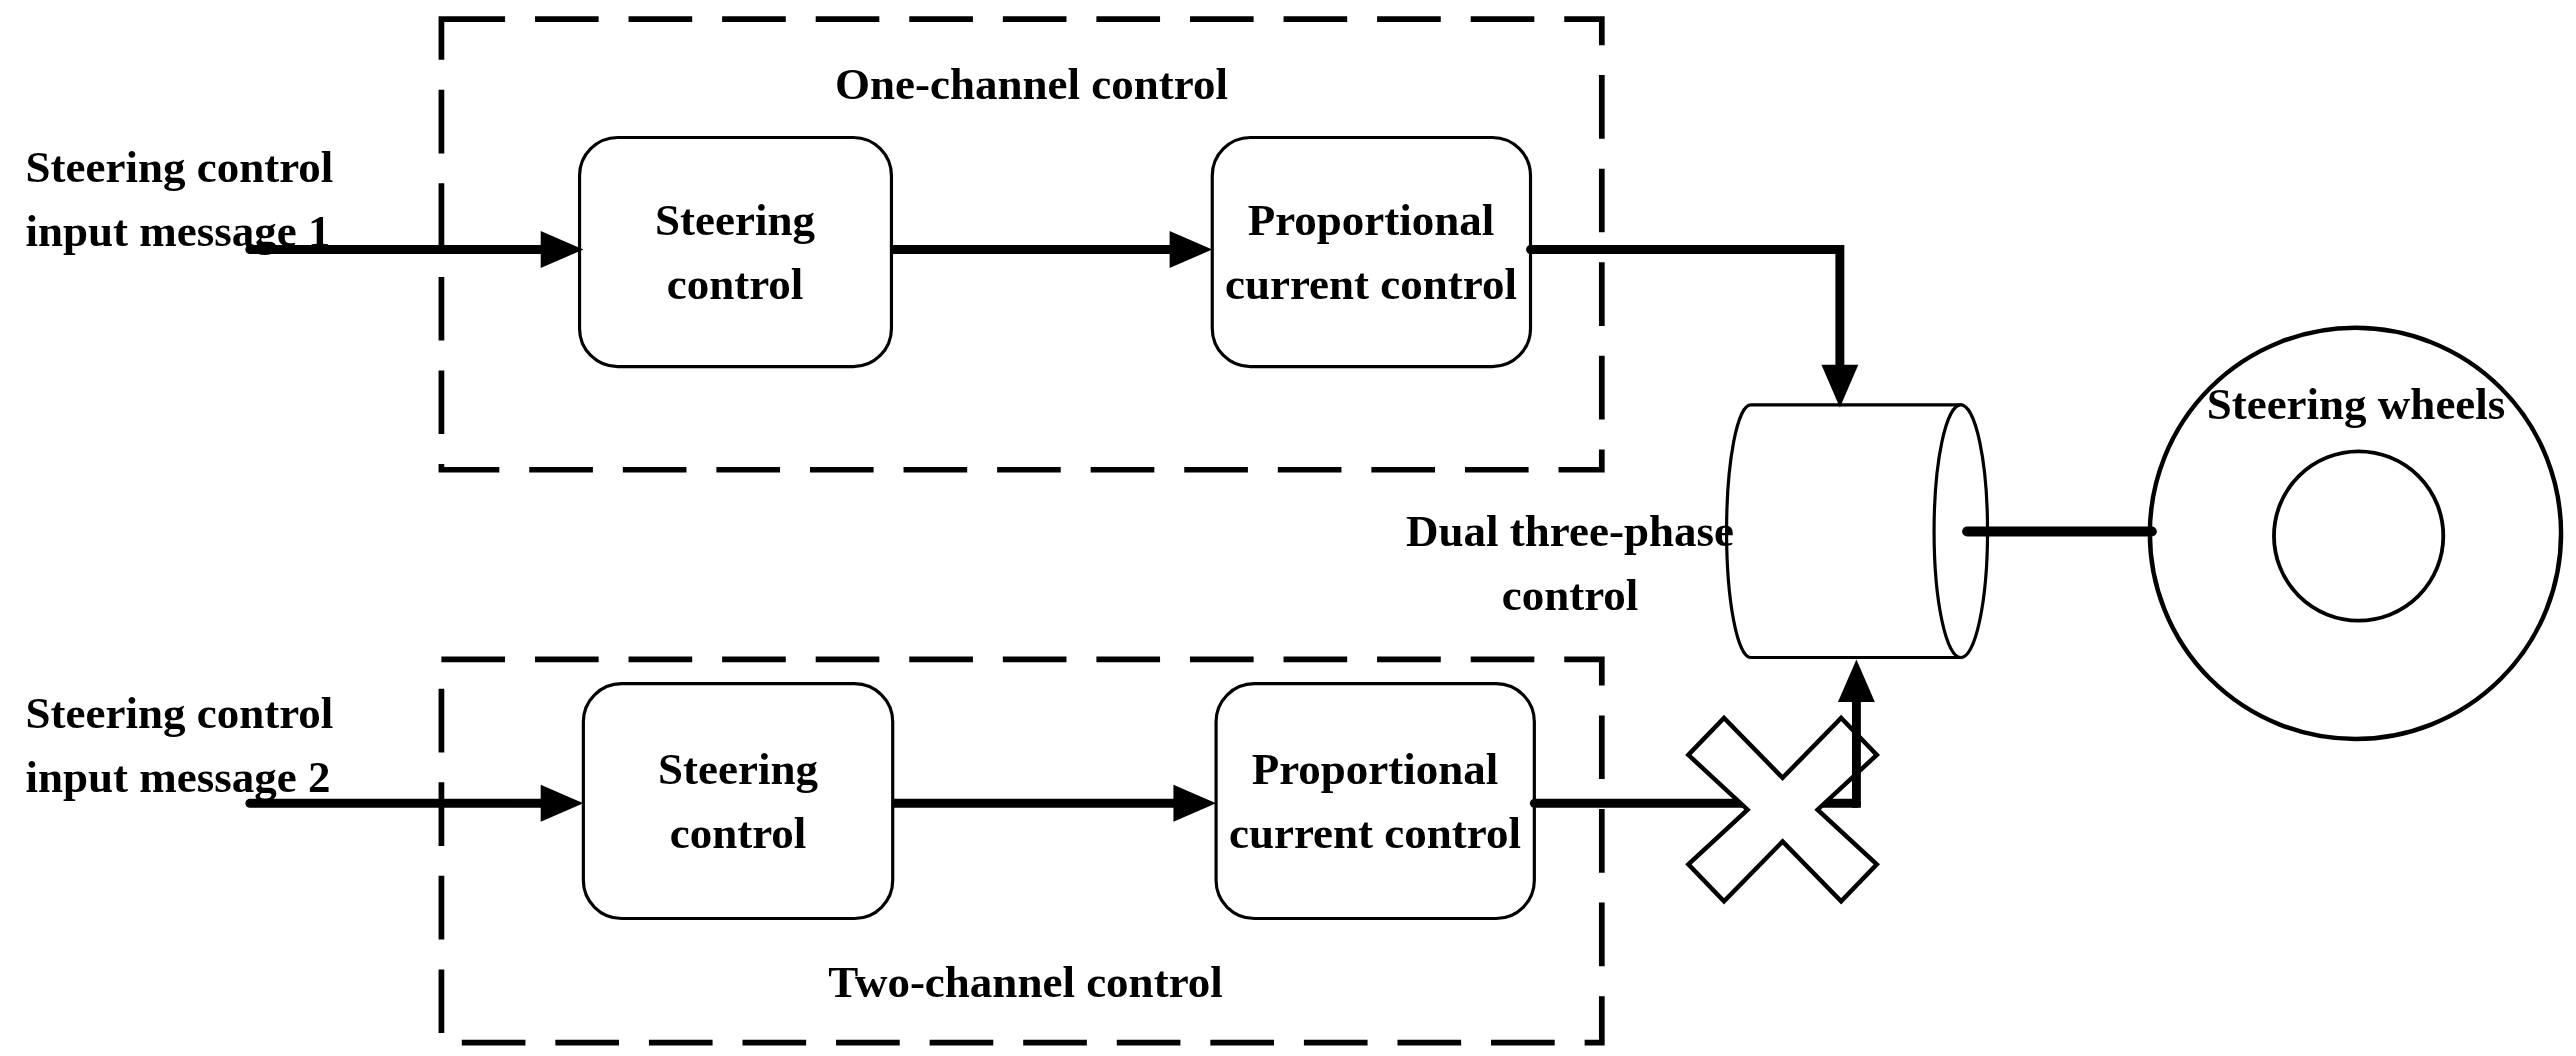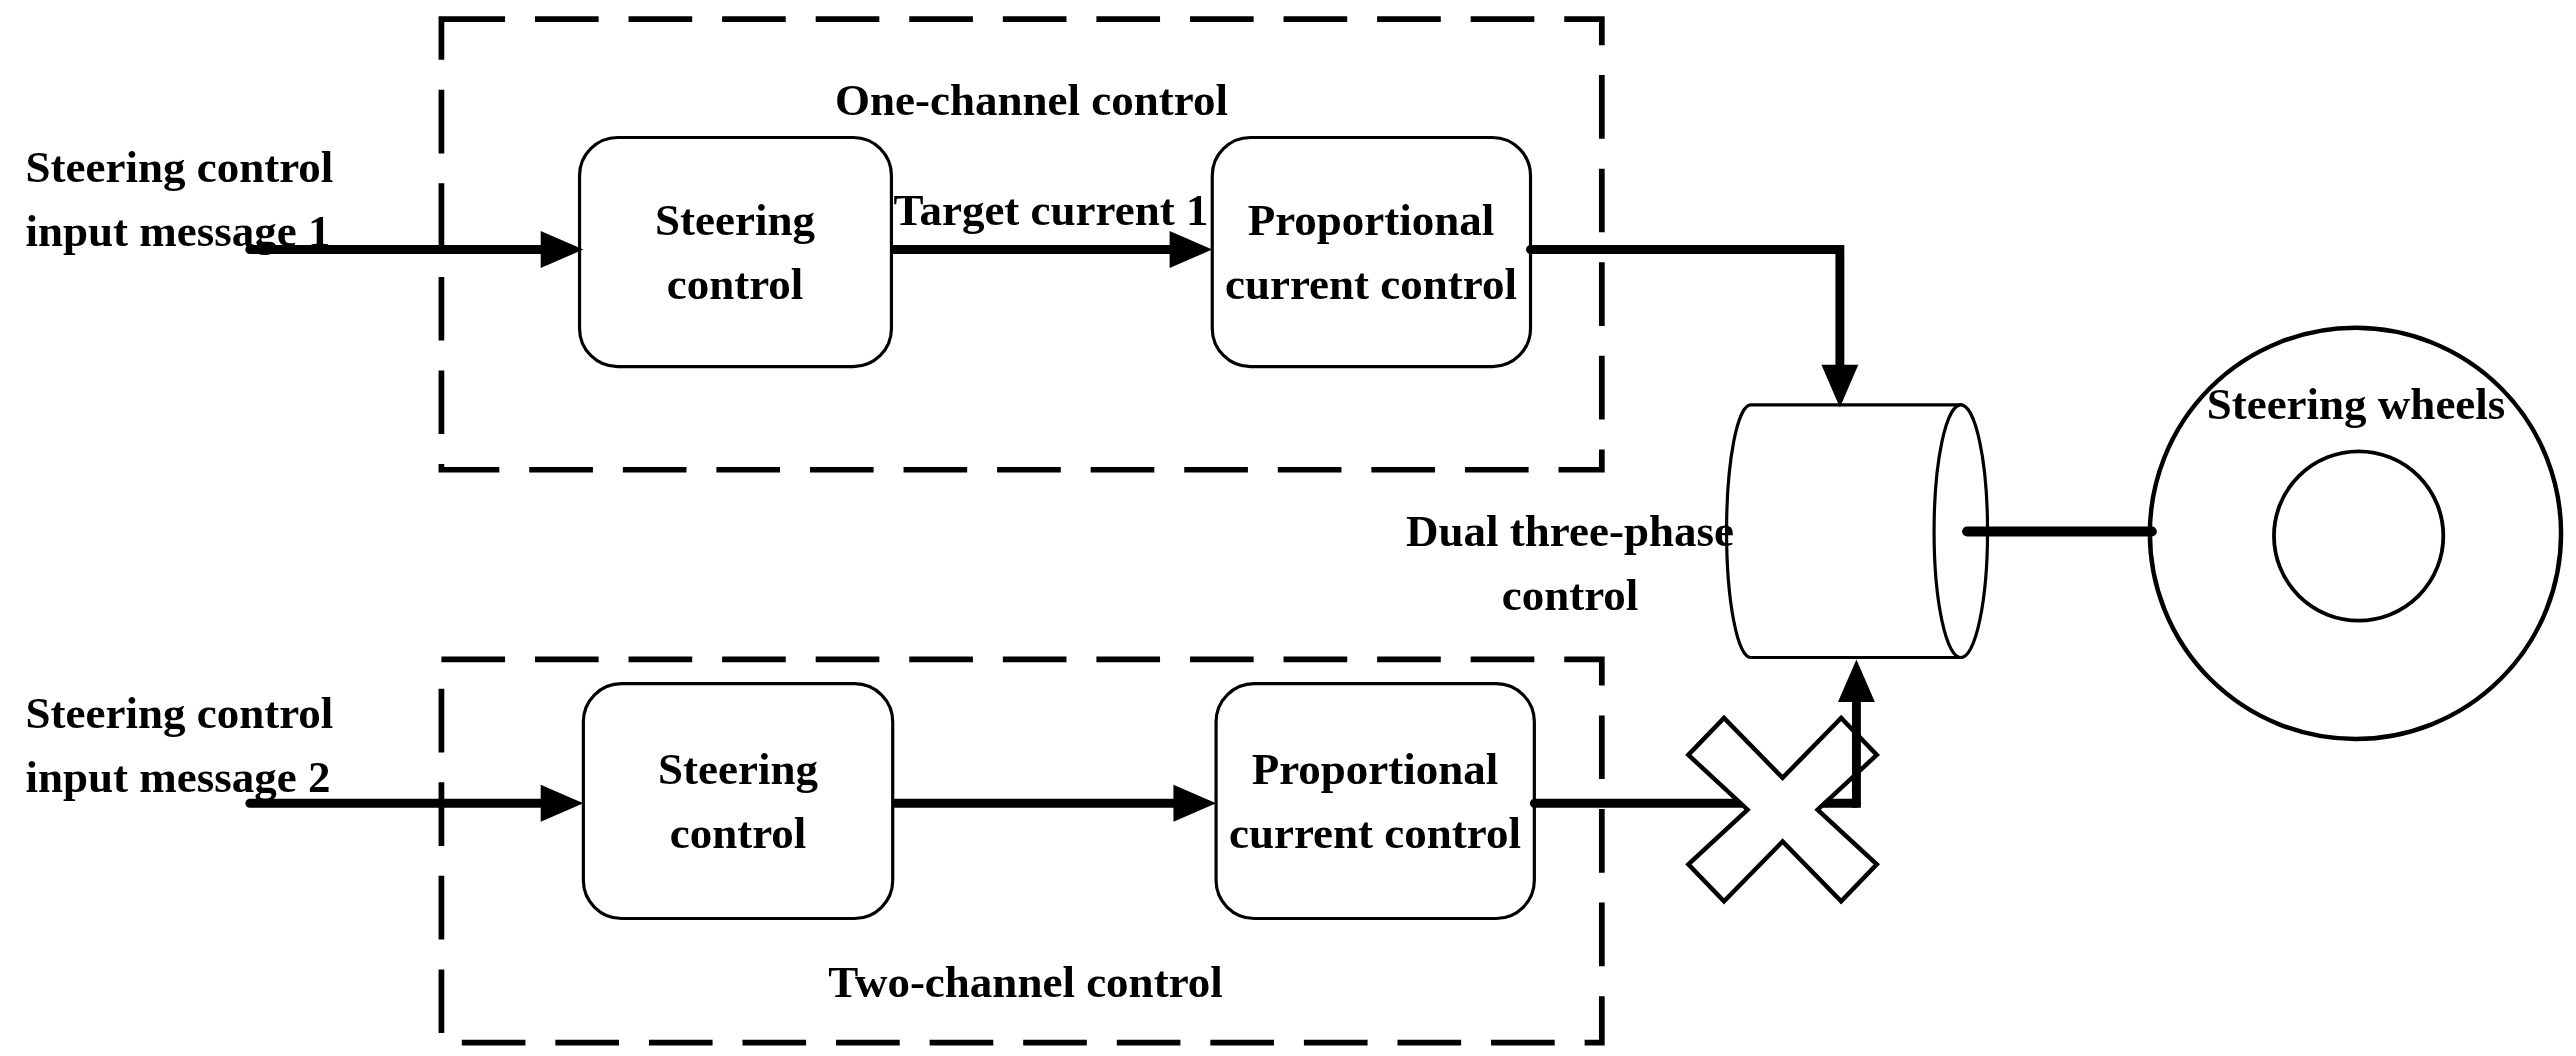--- a/index.html
+++ b/index.html
@@ -78,29 +78,28 @@
     <line x1="2410" y1="1262" x2="2916" y2="1262" stroke="#000000" stroke-width="14" stroke-linecap="round"></line>
 
     <polygon points="2652,1186 2708,1128 2800,1222 2892,1128 2948,1186 2855,1272 2948,1358 2892,1416 2800,1322 2708,1416 2652,1358 2745,1272" fill="#ffffff" stroke="#000000" stroke-width="7" stroke-linejoin="miter"></polygon>
 
     <g>
       <line x1="2916" y1="1269" x2="2916" y2="1098" stroke="#000000" stroke-width="14"></line>
       <polygon points="2916,1036 2887,1103 2945,1103" fill="#000000"></polygon>
     </g>
   </svg>
 
-  <div class="lbl center" style="left:713px; top:52px; width:637px;margin-top:16px;">One-channel control</div>
+  <div class="lbl center" style="left:713px; top:52px; width:637px;">One-channel control</div>
 
   <div class="lbl left" style="left:25.5px; top:135px; width:420px;">Steering control
 input message 1</div>
 
   <div class="lbl center" style="left:576px; top:188px; width:318px;">Steering
 control</div>
 
-  <div class="lbl center" style="left:860px; top:178px; width:382px;">Target current 1</div>
 
   <div class="lbl center" style="left:1180px; top:188px; width:382px;">Proportional
 current control</div>
 
 
   <div class="lbl left" style="left:25.5px; top:681px; width:420px;">Steering control
 input message 2</div>
 
   <div class="lbl center" style="left:579px; top:737px; width:318px;">Steering
 control</div>

